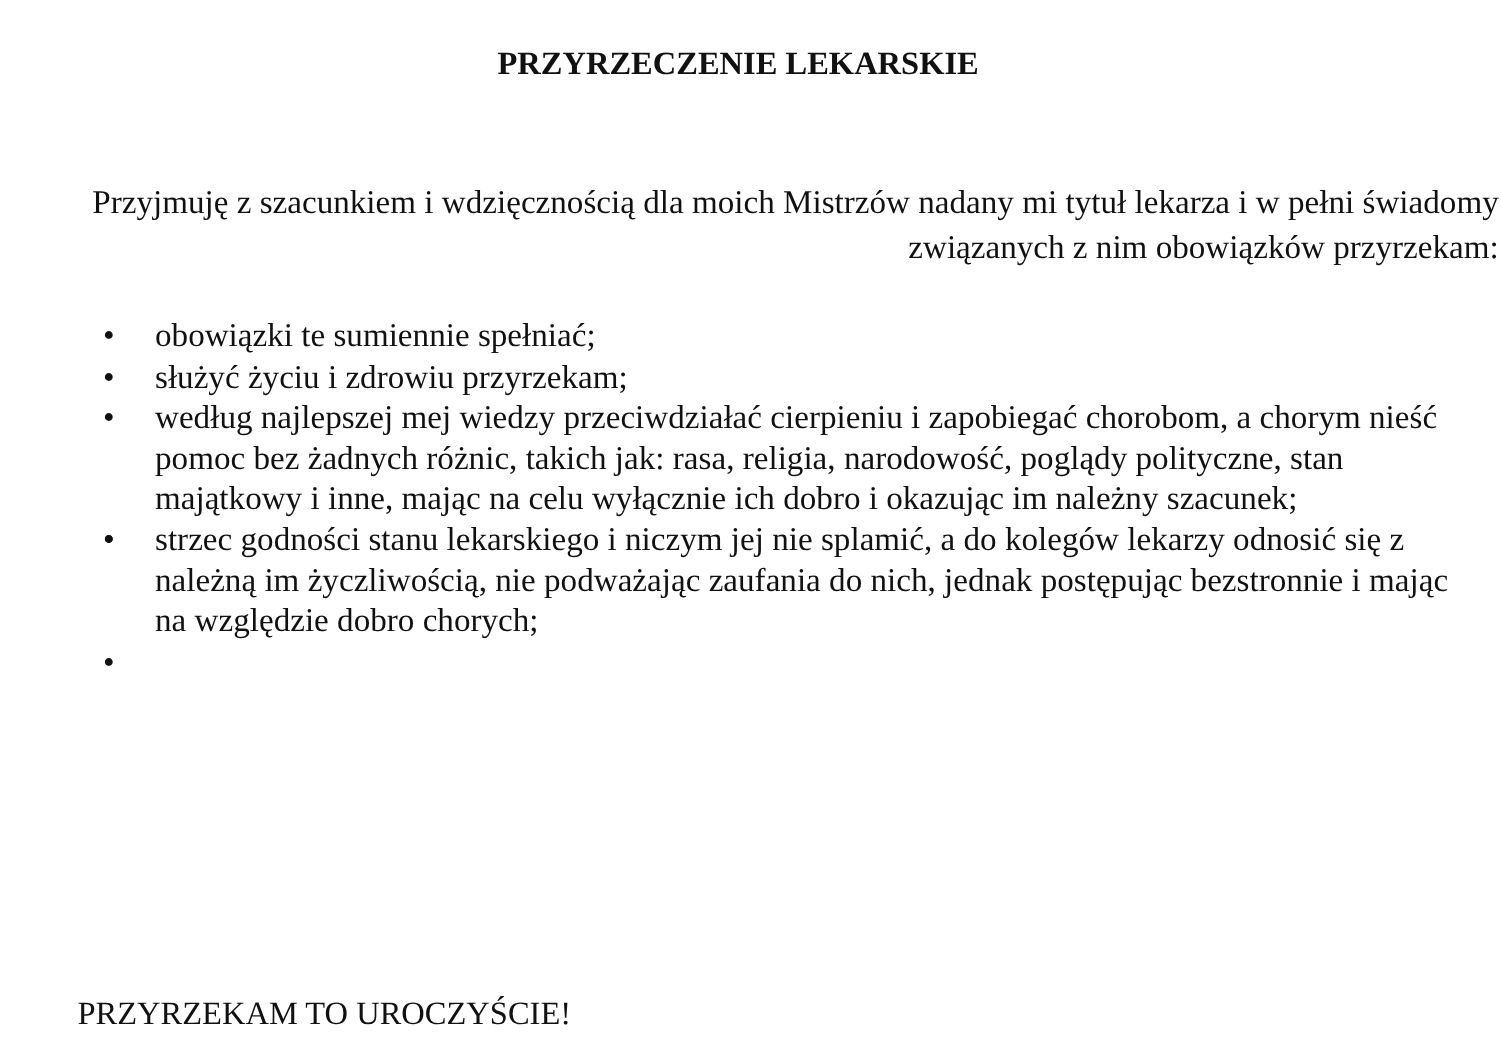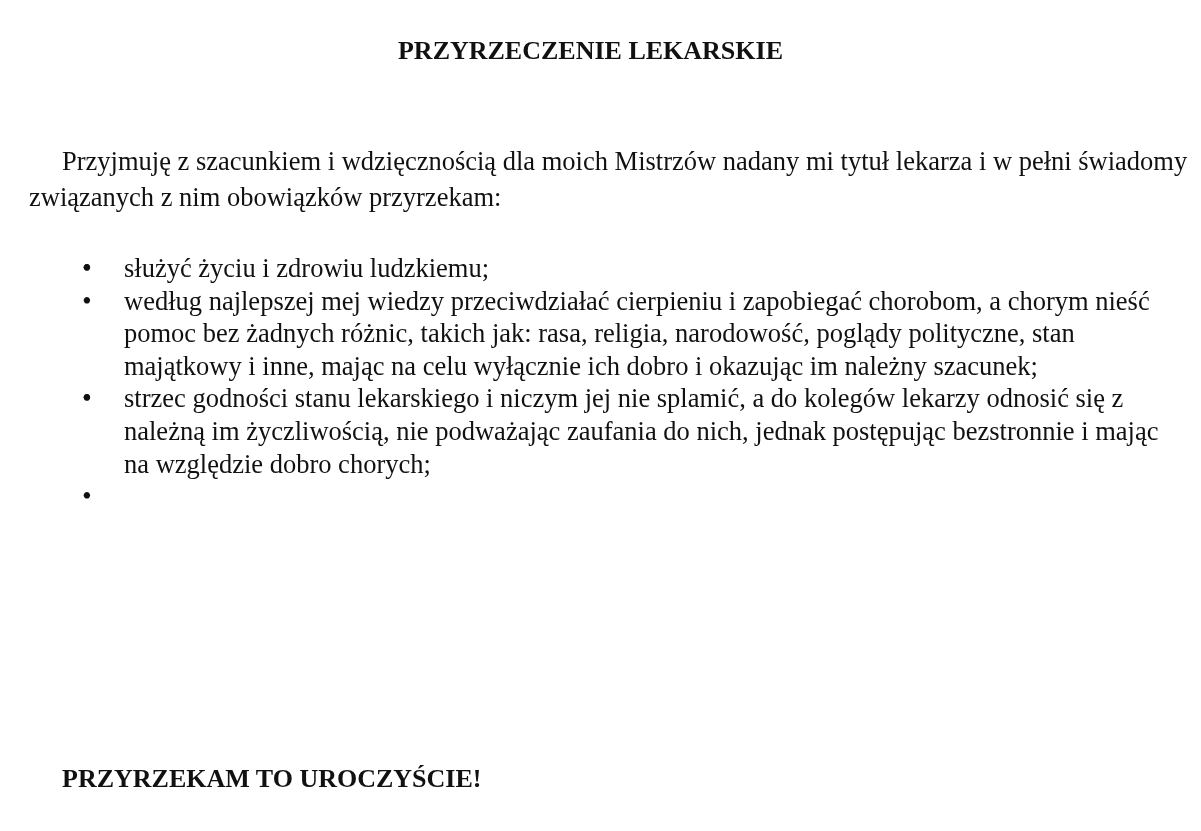--- a/index.html
+++ b/index.html
@@ -21,39 +21,40 @@
       margin: 0; padding: 0; list-style: none;
       font-size: 26.5px; line-height: 32.6px;
     }
     .list li {
       position: relative; padding-left: 124px; padding-right: 20px; width: 1050px;
     }
     .bullet {
       position: absolute; left: 77px; top: 0; width: 20px; text-align: center;
     }
     .closing {
-      position: absolute; left: 62px; top: 762px;
-      font-weight: bold; font-size: 26px; line-height: 34px;
+      position: absolute; left: 62px; top: 794px;
+      font-weight: normal; font-size: 26px; line-height: 34px;
     }
   </style>
 </head>
 <body>
 
 <div>
   <div class="title">PRZYRZECZENIE LEKARSKIE</div>
 
-  <p class="intro" style="margin:0;">Przyjmuję z szacunkiem i wdzięcznością dla moich Mistrzów nadany mi tytuł lekarza i w pełni świadomy związanych z nim obowiązków przyrzekam:</p>
+  <p class="intro" style="margin:0;text-align:right;">Przyjmuję z szacunkiem i wdzięcznością dla moich Mistrzów nadany mi tytuł lekarza i w pełni świadomy związanych z nim obowiązków przyrzekam:</p>
 
   <ul class="list">
     <li>
       <span class="bullet">•</span>
+      <span>obowiązki te sumiennie spełniać;</span>
     </li>
     <li>
       <span class="bullet">•</span>
-      <span>służyć życiu i zdrowiu ludzkiemu;</span>
+      <span>służyć życiu i zdrowiu przyrzekam;</span>
     </li>
     <li>
       <span class="bullet">•</span>
       <span>według najlepszej mej wiedzy przeciwdziałać cierpieniu i zapobiegać chorobom, a chorym nieść pomoc bez żadnych różnic, takich jak: rasa, religia, narodowość, poglądy polityczne, stan majątkowy i inne, mając na celu wyłącznie ich dobro i okazując im należny szacunek;</span>
     </li>
     <li>
       <span class="bullet">•</span>
     </li>
     <li>
       <span class="bullet">•</span>

